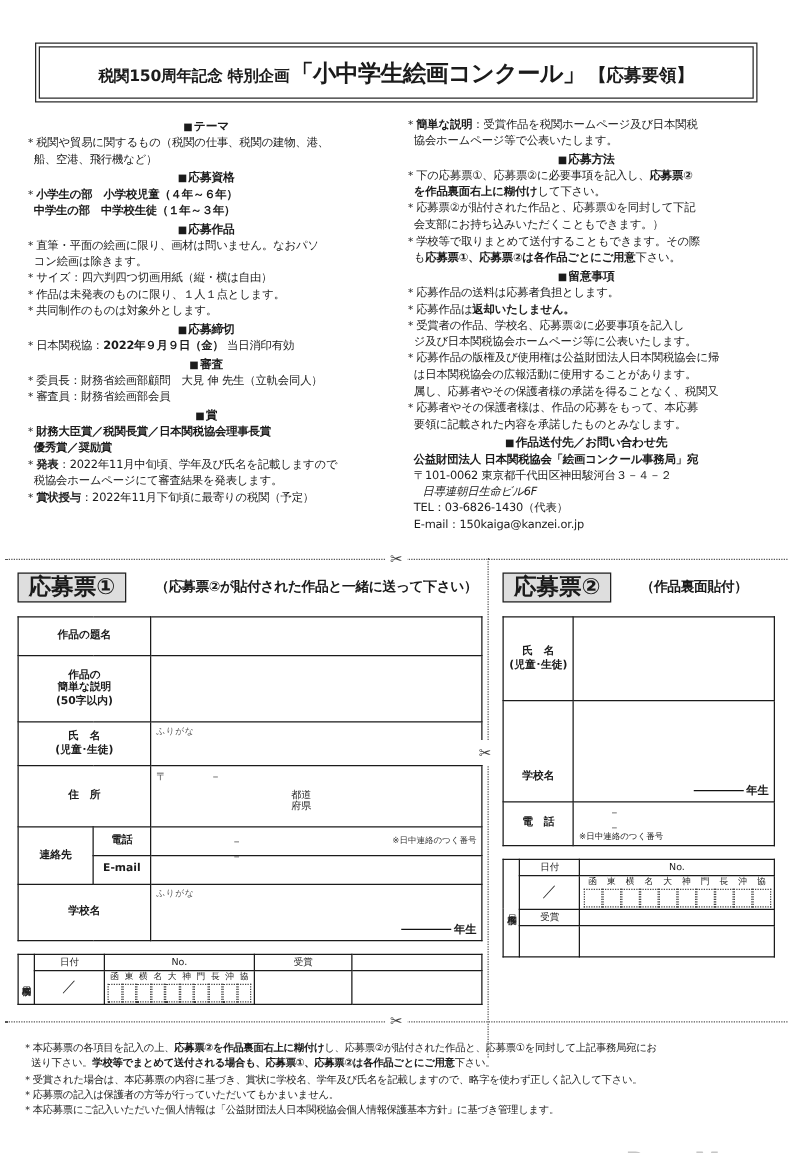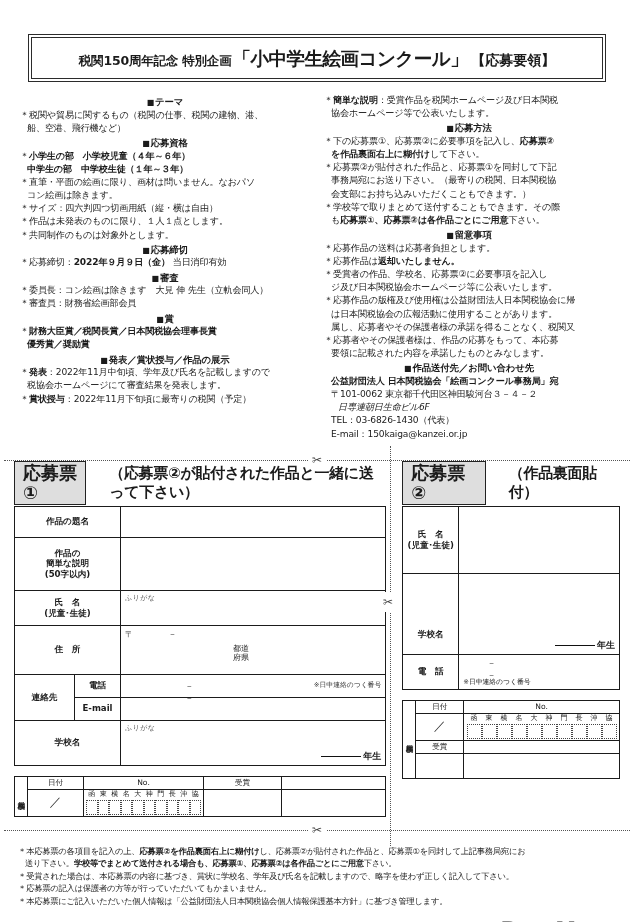--- a/index.html
+++ b/index.html
@@ -151,21 +151,21 @@
   .ticket-badge {
     border: 1.6px solid #222;
     background: #dedede;
     padding: 1px 8px 0 8px;
     font-size: 18px;
     font-weight: bold;
     letter-spacing: 0px;
     line-height: 1.15;
   }
   .ticket-note {
-    font-size: 15px;
+    font-size: 11px;
     font-weight: bold;
     margin-left: 23px;
     letter-spacing: -0.3px;
   }
 
   table.frm {
     border-collapse: collapse;
     width: 100%;
     table-layout: fixed;
   }
@@ -329,20 +329,21 @@
         </div>
         <div class="sec-head"><span class="marker">■</span><span>応募資格</span></div>
         <div class="bullet">
           <span class="star">＊</span>
           <span class="btext b"><span>小学生の部　小学校児童（４年～６年）</span></span>
         </div>
         <div class="bullet indent">
           <span class="star" style="width: 0px;"></span>
           <span class="btext b"><span>中学生の部　中学校生徒（１年～３年）</span></span>
         </div>
+        <div class="sec-head"><span class="marker">■</span><span>応募作品</span></div>
         <div class="bullet">
           <span class="star">＊</span>
           <span class="btext"><span>直筆・平面の絵画に限り、画材は問いません。なおパソ</span></span>
         </div>
         <div class="bullet indent">
           <span class="star" style="width: 0px;"></span>
           <span class="btext"><span>コン絵画は除きます。</span></span>
         </div>
         <div class="bullet">
           <span class="star">＊</span>
@@ -352,41 +353,40 @@
           <span class="star">＊</span>
           <span class="btext"><span>作品は未発表のものに限り、１人１点とします。</span></span>
         </div>
         <div class="bullet">
           <span class="star">＊</span>
           <span class="btext"><span>共同制作のものは対象外とします。</span></span>
         </div>
         <div class="sec-head"><span class="marker">■</span><span>応募締切</span></div>
         <div class="bullet">
           <span class="star">＊</span>
-          <span class="btext"><span>応募締切：</span><span class="b">2022年９月９日（金）</span><span> 当日消印有効</span></span>
+          <span class="btext"><span>日本関税協：</span><span class="b">2022年９月９日（金）</span><span> 当日消印有効</span></span>
         </div>
         <div class="sec-head"><span class="marker">■</span><span>審査</span></div>
         <div class="bullet">
           <span class="star">＊</span>
-          <span class="btext"><span>委員長：コン絵画は除きます　大見 伸 先生（立軌会同人）</span></span>
+          <span class="btext"><span>委員長：財務省絵画部顧問　大見 伸 先生（立軌会同人）</span></span>
         </div>
         <div class="bullet">
           <span class="star">＊</span>
           <span class="btext"><span>審査員：財務省絵画部会員</span></span>
         </div>
         <div class="sec-head"><span class="marker">■</span><span>賞</span></div>
         <div class="bullet">
           <span class="star">＊</span>
           <span class="btext b"><span>財務大臣賞／税関長賞／日本関税協会理事長賞</span></span>
         </div>
         <div class="bullet indent">
           <span class="star" style="width: 0px;"></span>
           <span class="btext b"><span>優秀賞／奨励賞</span></span>
         </div>
-        <div class="sec-head"><span class="marker">■</span><span>発表／賞状授与／作品の展示</span></div>
         <div class="bullet">
           <span class="star">＊</span>
           <span class="btext"><span class="b">発表</span><span>：2022年11月中旬頃、学年及び氏名を記載しますので</span></span>
         </div>
         <div class="bullet indent">
           <span class="star" style="width: 0px;"></span>
           <span class="btext"><span>税協会ホームページにて審査結果を発表します。</span></span>
         </div>
         <div class="bullet">
           <span class="star">＊</span>
@@ -407,24 +407,20 @@
           <span class="star">＊</span>
           <span class="btext"><span>下の応募票①、応募票②に必要事項を記入し、</span><span class="b">応募票②</span></span>
         </div>
         <div class="bullet indent">
           <span class="star" style="width: 0px;"></span>
           <span class="btext"><span class="b">を作品裏面右上に糊付け</span><span>して下さい。</span></span>
         </div>
         <div class="bullet">
           <span class="star">＊</span>
           <span class="btext"><span>応募票②が貼付された作品と、応募票①を同封して下記</span></span>
-        </div>
-        <div class="bullet indent">
-          <span class="star" style="width: 0px;"></span>
-          <span class="btext"><span>事務局宛にお送り下さい。（最寄りの税関、日本関税協</span></span>
         </div>
         <div class="bullet indent">
           <span class="star" style="width: 0px;"></span>
           <span class="btext"><span>会支部にお持ち込みいただくこともできます。）</span></span>
         </div>
         <div class="bullet">
           <span class="star">＊</span>
           <span class="btext"><span>学校等で取りまとめて送付することもできます。その際</span></span>
         </div>
         <div class="bullet indent">

